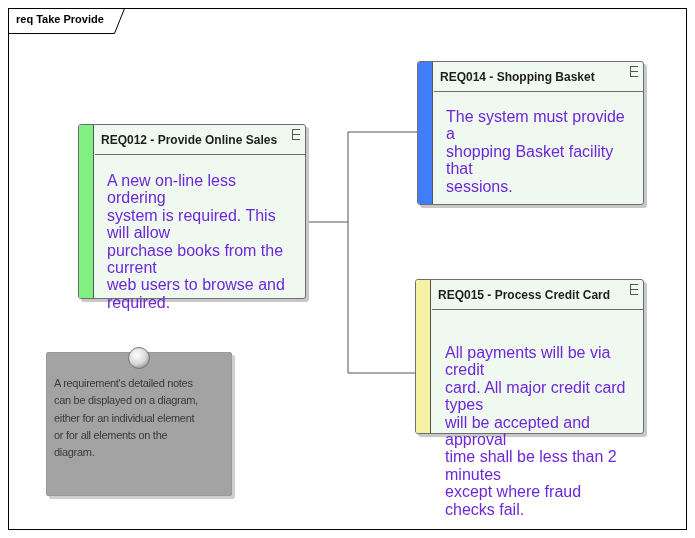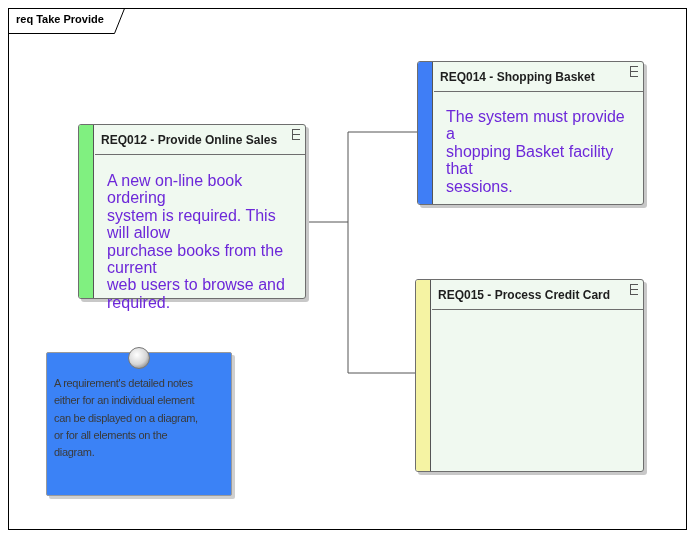--- a/index.html
+++ b/index.html
@@ -16,21 +16,21 @@
   .req .stripe { position: absolute; left: 0; top: 0; bottom: 0; width: 14px;
                  border-right: 1px solid #555; border-radius: 2px 0 0 2px; }
   .req .header { position: absolute; left: 16px; right: 0; top: 0; border-bottom: 1px solid #6e6e6e; }
   .req .title { font-family: "Liberation Sans", sans-serif; font-weight: bold; font-size: 12px;
                 color: #1e1e1e; padding: 7px 6px 5px 6px; line-height: 17px; }
   .req .collapse { position: absolute; right: 5px; top: 4px; width: 8px; height: 11px;
                    border: 1px solid #555; border-right: none; box-sizing: border-box; }
   .req .collapse::after { content: ""; position: absolute; left: 0; top: 4px; width: 7px; height: 1px; background: #555; }
   .req .body { position: absolute; left: 28px; right: 10px; font-family: "Liberation Sans", sans-serif;
                font-size: 16px; color: #6d28d9; line-height: 17.4px; }
-  .note { position: absolute; left: 46px; top: 352px; width: 186px; height: 144px; background: #3b82f6;
+  .note { position: absolute; left: 46px; top: 352px; width: 186px; height: 144px; background: #a3a3a3;
           border: 1px solid #9a9a9a; border-radius: 2px; box-shadow: 3px 3px 0 #cfcfcf; box-sizing: border-box; }
   .note .text { position: absolute; left: 7px; top: 22px; right: 8px; font-family: "Liberation Sans", sans-serif;
                 font-size: 11px; color: #3a3a3a; line-height: 17.3px; letter-spacing: -0.3px; }
   .pin { position: absolute; left: 127px; top: 346px; width: 24px; height: 24px; }
   svg.conn { position: absolute; left: 0; top: 0; }
 </style>
 </head>
 <body>
 
 <div class="frame"></div>
@@ -51,56 +51,63 @@
   <polygon points="283,222 295.5,215.5 308,222 295.5,228.5" fill="#f8dcae" stroke="#777" stroke-width="1"></polygon>
 </svg>
 
 <div class="req" style="left:54px; top:124px; width:228px; height:175px;margin-left:24px;">
   <div class="stripe" style="background:#80f080;"></div>
   <div class="header">
     <div class="title">REQ012 - Provide Online Sales</div>
     <div class="collapse"></div>
   </div>
   <div class="body" style="top:47px; left:28px;">
-    <div>A new on-line book ordering</div>
+    <div>A new on-line less ordering</div>
     <div>system is required. This will allow</div>
     <div>purchase books from the current</div>
     <div>web users to browse and</div>
     <div>required.</div>
   </div>
 </div>
 
 <div class="req" style="left:417px; top:61px; width:227px; height:144px;">
   <div class="stripe" style="background:#3f7ef6;"></div>
   <div class="header">
     <div class="title">REQ014 - Shopping Basket</div>
     <div class="collapse"></div>
   </div>
   <div class="body" style="top:46px; left:28px;">
     <div>The system must provide a</div>
     <div>shopping Basket facility that</div>
     <div>sessions.</div>
   </div>
 </div>
 
-<div class="req" style="left:415px; top:279px; width:229px; height:193px;">
+<div class="req" style="left:415px; top:279px; width:229px; height:155px;">
   <div class="stripe" style="background:#f5f3a3;"></div>
   <div class="header">
     <div class="title">
       <div>REQ015 - Process Credit Card</div>
     </div>
     <div class="collapse"></div>
   </div>
+  <div class="body" style="top:64px; left:29px;">
+    <div>All payments will be via credit</div>
+    <div>card. All major credit card types</div>
+    <div>will be accepted and approval</div>
+    <div>time shall be less than 2 minutes</div>
+    <div>except where fraud checks fail.</div>
+  </div>
 </div>
 
 <div class="note">
   <div class="text">
     <div>A requirement's detailed notes</div>
+    <div>can be displayed on a diagram,</div>
     <div>either for an individual element</div>
-    <div>can be displayed on a diagram,</div>
     <div>or for all elements on the</div>
     <div>diagram.</div>
   </div>
 </div>
 <svg class="pin" viewBox="0 0 24 24">
   <defs>
     <radialGradient id="pg" cx="40%" cy="35%" r="65%">
       <stop offset="0%" stop-color="#ffffff"></stop>
       <stop offset="70%" stop-color="#d6d6d6"></stop>
       <stop offset="100%" stop-color="#9a9a9a"></stop>

